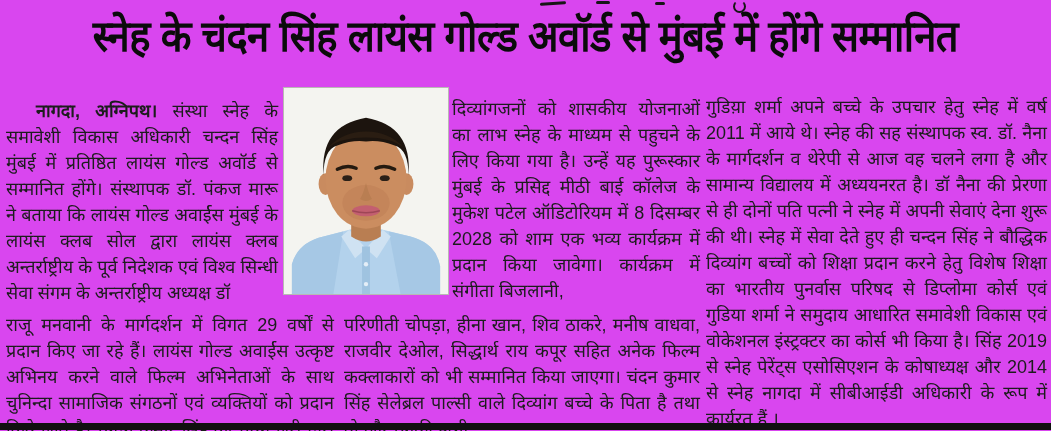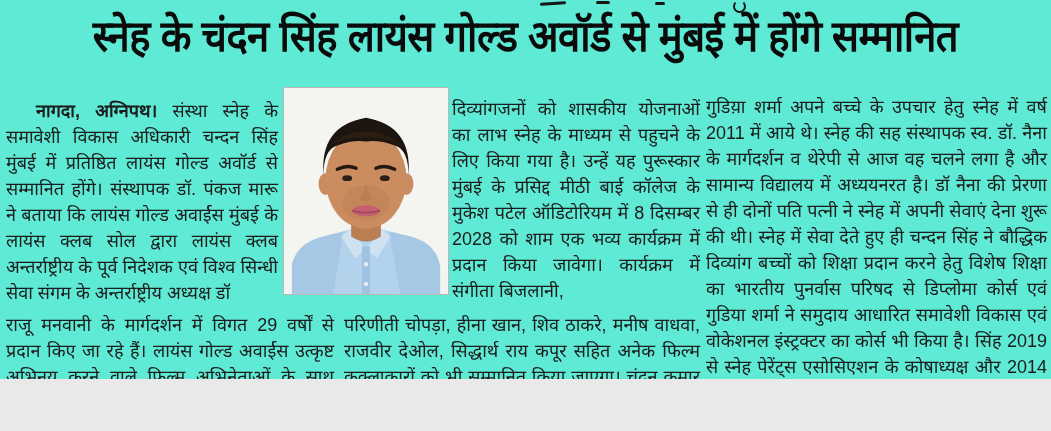--- a/index.html
+++ b/index.html
@@ -1,19 +1,19 @@
 <!DOCTYPE html>
 <html lang="hi"><head>
 <meta charset="utf-8">
 <style>
   html,body{margin:0;padding:0;background:#e9e9e9;}
   .page{
     position:relative;
-    width:1051px;height:379px;
-    background:#5eead4;
+    width:1051px;height:431px;
+    background:#d946ef;
     overflow:hidden;
     font-family:"Liberation Serif","DejaVu Serif",serif;
     color:#1e1e1e;
   }
   
   .headline{
     position:absolute;left:0;top:10px;width:1051px;
     margin:0;text-align:center;
     font-family:"Liberation Sans","DejaVu Sans",sans-serif;
     font-weight:700;font-size:40px;line-height:52px;

